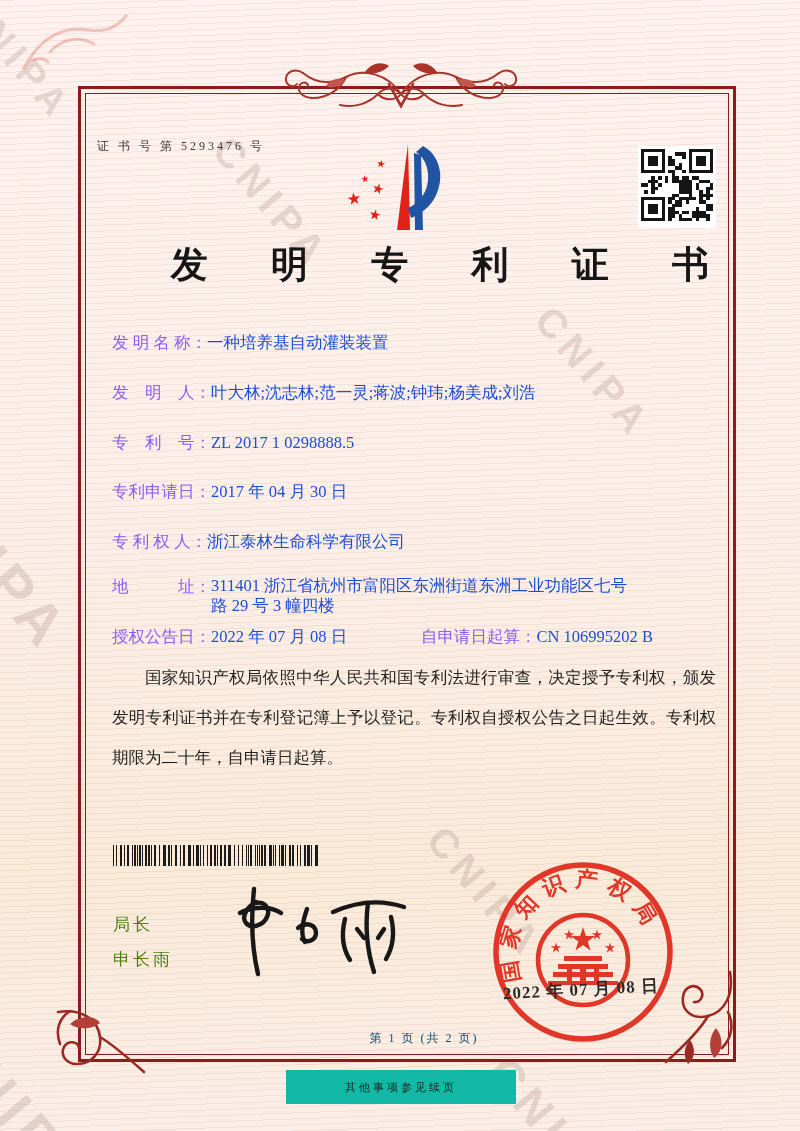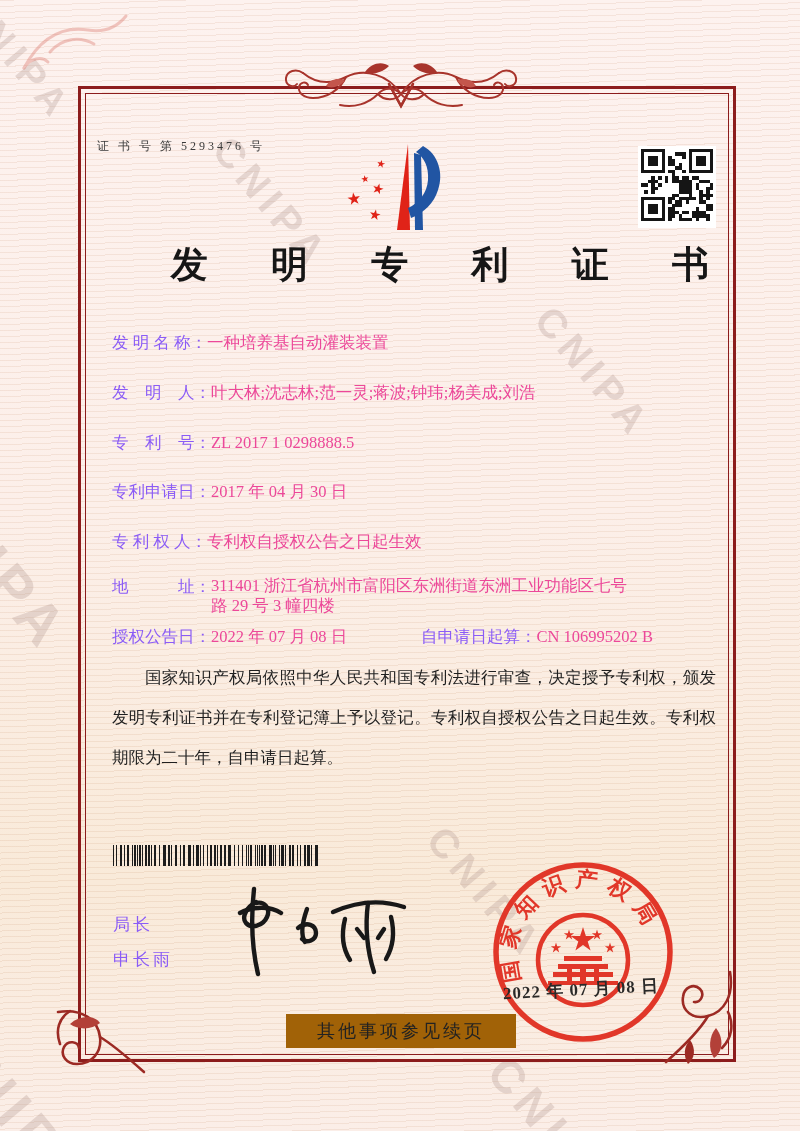--- a/index.html
+++ b/index.html
@@ -30,34 +30,34 @@
   .abs{position:absolute;}
   .cert-no{left:97px;top:138px;z-index:3;font-size:12px;letter-spacing:3px;color:#3a3a3a;}
   .qr-box{left:638px;top:146px;z-index:3;background:#fff;padding:3px;}
   .logo{left:334px;top:126px;z-index:3;}
   .title{
     left:78px;top:240px;width:658px;z-index:3;text-align:right;
     font-size:37px;font-weight:600;color:#161616;letter-spacing:27px;text-indent:27px;
   }
   .row{left:112px;z-index:3;font-size:16.5px;color:#222;white-space:nowrap;}
   .row-label{white-space:pre;color:#8b5cf6;}
-  .row-val{color:#ec4899;}
+  .row-val{color:#1d4ed8;}
   .addr-val{display:inline-block;vertical-align:top;width:432px;white-space:normal;line-height:20px;}
   .paras{left:112px;top:658px;width:604px;z-index:3;font-size:16.5px;line-height:40px;
     color:#1f1f1f;text-align:justify;}
   .paras p{margin:0;text-indent:2em;}
   .barcode{left:113px;top:845px;z-index:3;}
-  .official{z-index:3;font-size:17px;letter-spacing:3px;color:#8b5cf6;}
+  .official{z-index:3;font-size:17px;letter-spacing:3px;color:#4d7c0f;}
   .signature{left:218px;top:876px;z-index:3;}
   .seal{left:487px;top:856px;z-index:5;opacity:0.93;}
   .page-ind{left:78px;top:1030px;width:658px;z-index:3;text-align:center;
     font-size:12px;letter-spacing:2px;color:#0c4a6e;padding-left:17px;}
   .footer-strip{
-    left:286px;top:1014px;width:230px;height:34px;z-index:3;background:#a16207;
-    text-align:center;line-height:34px;font-size:18px;letter-spacing:3px;color:#222;
+    left:286px;top:1070px;width:230px;height:34px;z-index:3;background:#14b8a6;
+    text-align:center;line-height:34px;font-size:11px;letter-spacing:3px;color:#222;
   }
   .ornament{z-index:4;pointer-events:none;}
   .ghost{opacity:0.35;}
 </style>
 </head>
 <body>
 
 <div class="texture"></div>
 
 <div class="wm" style="left:-16px;top:-14px;font-size:38px;">CNIPA</div>
@@ -365,21 +365,21 @@
 <div class="abs row" style="top:382px;">
   <span class="row-label">发　明　人：</span><span class="row-val">叶大林;沈志林;范一灵;蒋波;钟玮;杨美成;刘浩</span>
 </div>
 <div class="abs row" style="top:432px;">
   <span class="row-label">专　利　号：</span><span class="row-val">ZL 2017 1 0298888.5</span>
 </div>
 <div class="abs row" style="top:481px;">
   <span class="row-label">专利申请日：</span><span class="row-val">2017 年 04 月 30 日</span>
 </div>
 <div class="abs row" style="top:531px;">
-  <span class="row-label">专 利 权 人：</span><span class="row-val">专利权自授权公告之日起生效</span>
+  <span class="row-label">专 利 权 人：</span><span class="row-val">浙江泰林生命科学有限公司</span>
 </div>
 <div class="abs row" style="top:576px;">
   <span class="row-label">地　　　址：</span><span class="row-val addr-val">311401 浙江省杭州市富阳区东洲街道东洲工业功能区七号路 29 号 3 幢四楼</span>
 </div>
 <div class="abs row" style="top:626px;">
   <span class="row-label">授权公告日：</span><span class="row-val">2022 年 07 月 08 日</span>
 </div>
 <div class="abs row" style="top:626px;left:421px;">
   <span class="row-label">自申请日起算：</span><span class="row-val">CN 106995202 B</span>
 </div>

